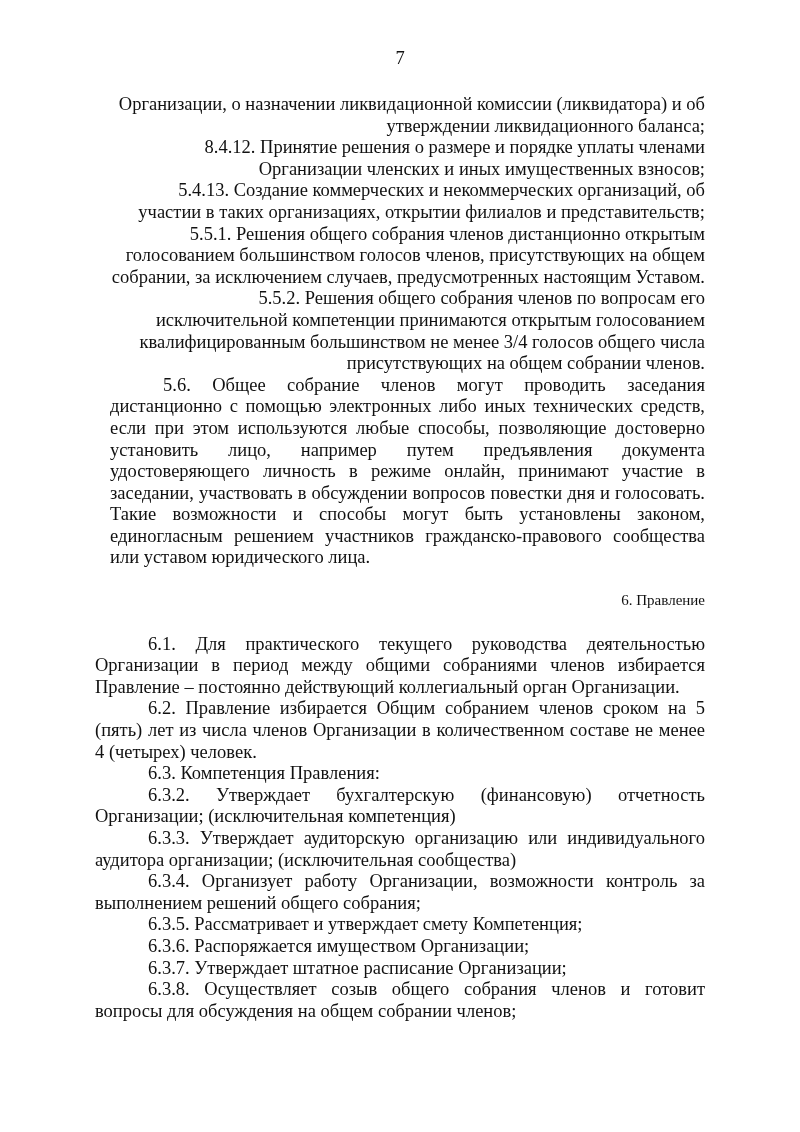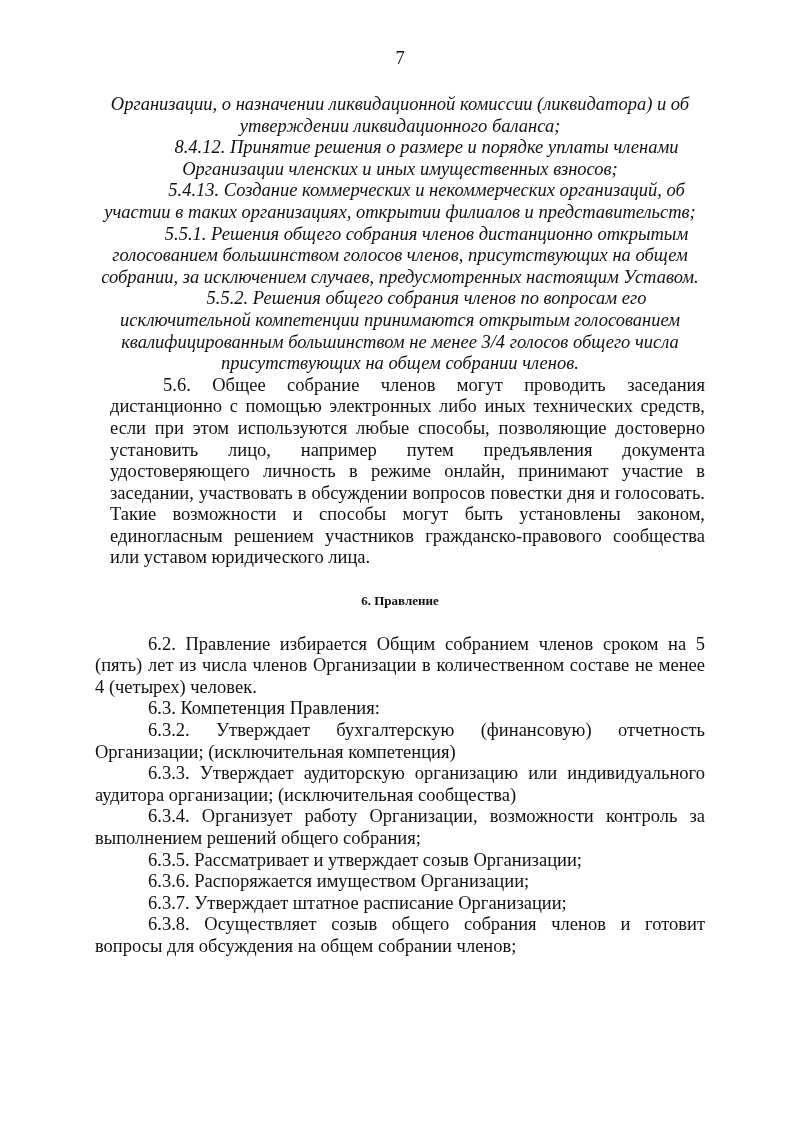--- a/index.html
+++ b/index.html
@@ -11,23 +11,23 @@
   .page-number {
     position: absolute; top: 47px; left: 0; width: 800px; text-align: center;
     font-size: 18.5px; line-height: 22px;
   }
   .body {
     position: absolute; left: 95px; top: 94px; width: 610px;
     font-size: 18.5px; line-height: 21.6px;
   }
   .p { margin: 0; text-align: justify; text-indent: 53px; }
   .p.noindent { text-indent: 0; }
-  .p.left { text-align: center; font-style: italic; }
+  .p.left { text-align: right; }
   .heading {
-    margin: 0; text-align: center; font-weight: bold; font-size: 13px;
+    margin: 0; text-align: right; font-weight: normal; font-size: 15px;
     line-height: 21.6px; padding-top: 21px; padding-bottom: 22px;
   }
   .sec5 .p:last-child { text-align-last: left; margin-left: 15px; }
 </style>
 </head>
 <body>
 
 <div class="page">
   <div class="page-number">7</div>
 
@@ -37,24 +37,25 @@
       <p class="p left">8.4.12. Принятие решения о размере и порядке уплаты членами Организации членских и иных имущественных взносов;</p>
       <p class="p left">5.4.13. Создание коммерческих и некоммерческих организаций, об участии в таких организациях, открытии филиалов и представительств;</p>
       <p class="p left">5.5.1. Решения общего собрания членов дистанционно открытым голосованием большинством голосов членов, присутствующих на общем собрании, за исключением случаев, предусмотренных настоящим Уставом.</p>
       <p class="p left">5.5.2. Решения общего собрания членов по вопросам его исключительной компетенции принимаются открытым голосованием квалифицированным большинством не менее 3/4 голосов общего числа присутствующих на общем собрании членов.</p>
       <p class="p">5.6. Общее собрание членов могут проводить заседания дистанционно с помощью электронных либо иных технических средств, если при этом используются любые способы, позволяющие достоверно установить лицо, например путем предъявления документа удостоверяющего личность в режиме онлайн, принимают участие в заседании, участвовать в обсуждении вопросов повестки дня и голосовать. Такие возможности и способы могут быть установлены законом, единогласным решением участников гражданско-правового сообщества или уставом юридического лица.</p>
     </div>
 
     <h2 class="heading">6. Правление</h2>
 
     <div class="sec6">
+      <p class="p">6.1. Для практического текущего руководства деятельностью Организации в период между общими собраниями членов избирается Правление – постоянно действующий коллегиальный орган Организации.</p>
       <p class="p">6.2. Правление избирается Общим собранием членов сроком на 5 (пять) лет из числа членов Организации в количественном составе не менее 4 (четырех) человек.</p>
       <p class="p">6.3. Компетенция Правления:</p>
       <p class="p">6.3.2. Утверждает бухгалтерскую (финансовую) отчетность Организации; (исключительная компетенция)</p>
       <p class="p">6.3.3. Утверждает аудиторскую организацию или индивидуального аудитора организации; (исключительная сообщества)</p>
       <p class="p">6.3.4. Организует работу Организации, возможности контроль за выполнением решений общего собрания;</p>
-      <p class="p">6.3.5. Рассматривает и утверждает созыв Организации;</p>
+      <p class="p">6.3.5. Рассматривает и утверждает смету Компетенция;</p>
       <p class="p">6.3.6. Распоряжается имуществом Организации;</p>
       <p class="p">6.3.7. Утверждает штатное расписание Организации;</p>
       <p class="p">6.3.8. Осуществляет созыв общего собрания членов и готовит вопросы для обсуждения на общем собрании членов;</p>
     </div>
   </div>
 </div>
 
 </body></html>

